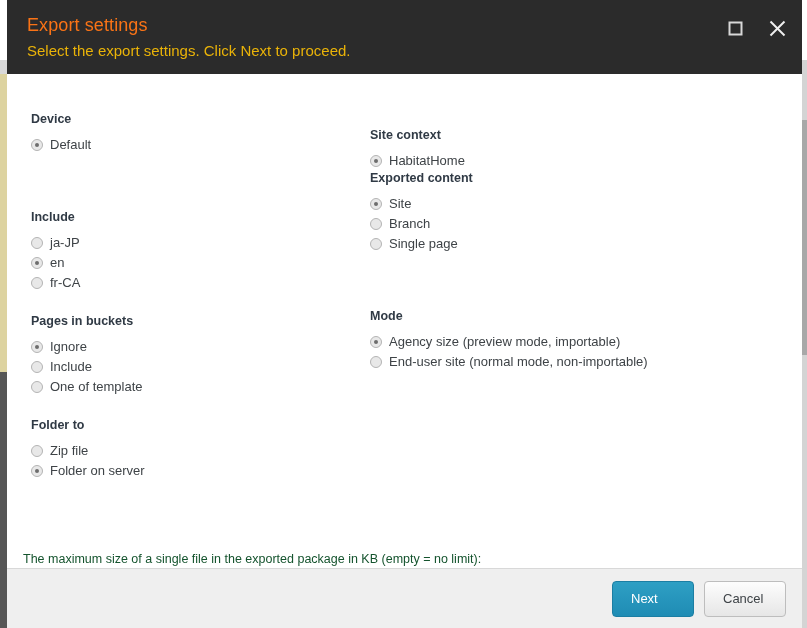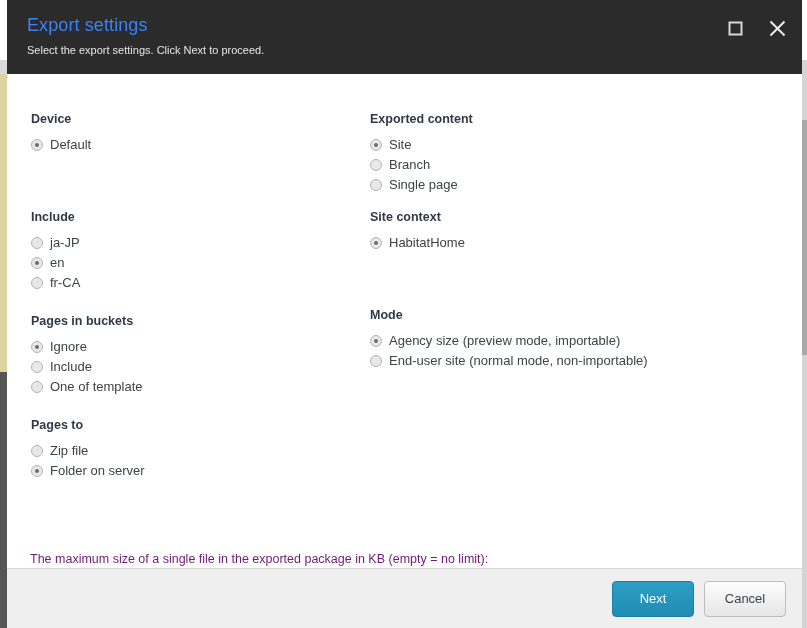--- a/index.html
+++ b/index.html
@@ -88,27 +88,27 @@
     color: #ffffff;
     height: 74px;
     flex: 0 0 74px;
     position: relative;
     padding: 13px 0 0 20px;
   }
   .modal-title {
     font-size: 18px;
     font-weight: normal;
     letter-spacing: .1px;
-    color: #3b82f6;
+    color: #f97316;
     line-height: 24px;
     margin: 0;
   }
   .modal-subtitle {
-    font-size: 11px;
-    color: #e5e5e5;
+    font-size: 15px;
+    color: #eab308;
     margin-top: 6px;
     line-height: 15px;
   }
   .win-buttons {
     position: absolute;
     right: 14px; top: 17px;
     display: flex;
     align-items: center;
     gap: 20px;
   }
@@ -174,24 +174,23 @@
   }
 
   
   .field-section {
     position: absolute;
     left: 16px; right: 16px;
     top: 478px;
   }
   .field-label {
     font-size: 12.5px;
-    color: #701a75;
+    color: #14532d;
     margin-bottom: 7px;
     line-height: 15px;
-    margin-left: 7px;
   }
 
   
   .modal-footer {
     flex: 0 0 60px;
     height: 60px;
     background: #efefef;
     border-top: 1px solid #d8d8d8;
     display: flex;
     align-items: center;
@@ -201,21 +200,21 @@
   }
   .btn {
     height: 36px;
     min-width: 80px;
     border-radius: 4px;
     font-family: "Liberation Sans", sans-serif;
     font-size: 13px;
     cursor: pointer;
     padding: 0 18px;
     line-height: 34px;
-    text-align: center;
+    text-align: left;
   }
   .btn-primary {
     background: linear-gradient(#2e9fc4, #1f8cb4);
     border: 1px solid #1b7ea3;
     color: #ffffff;
     min-width: 82px;
   }
   .btn-secondary {
     background: linear-gradient(#fdfdfd, #e6e6e6);
     border: 1px solid #bdbdbd;
@@ -299,55 +298,55 @@
             <span class="radio"></span>
             <span class="radio-label">Include</span>
           </div>
           <div class="radio-row">
             <span class="radio"></span>
             <span class="radio-label">One of template</span>
           </div>
         </div>
 
         <div class="group" style="margin-top:22px;">
-          <div class="group-title">Pages to</div>
+          <div class="group-title">Folder to</div>
           <div class="radio-row">
             <span class="radio"></span>
             <span class="radio-label">Zip file</span>
           </div>
           <div class="radio-row">
             <span class="radio checked"></span>
             <span class="radio-label">Folder on server</span>
           </div>
         </div>
       </div>
 
       <div class="col col-right" style="top:38px;">
+
+        <div class="group" style="margin-top:16px;">
+          <div class="group-title">Site context</div>
+          <div class="radio-row">
+            <span class="radio checked"></span>
+            <span class="radio-label">HabitatHome</span>
+          </div>
+        </div>
 
         <div class="group">
           <div class="group-title">Exported content</div>
           <div class="radio-row">
             <span class="radio checked"></span>
             <span class="radio-label">Site</span>
           </div>
           <div class="radio-row">
             <span class="radio"></span>
             <span class="radio-label">Branch</span>
           </div>
           <div class="radio-row">
             <span class="radio"></span>
             <span class="radio-label">Single page</span>
-          </div>
-        </div>
-
-        <div class="group" style="margin-top:16px;">
-          <div class="group-title">Site context</div>
-          <div class="radio-row">
-            <span class="radio checked"></span>
-            <span class="radio-label">HabitatHome</span>
           </div>
         </div>
 
         <div class="group" style="margin-top:56px;">
           <div class="group-title">Mode</div>
           <div class="radio-row">
             <span class="radio checked"></span>
             <span class="radio-label">Agency size (preview mode, importable)</span>
           </div>
           <div class="radio-row">

